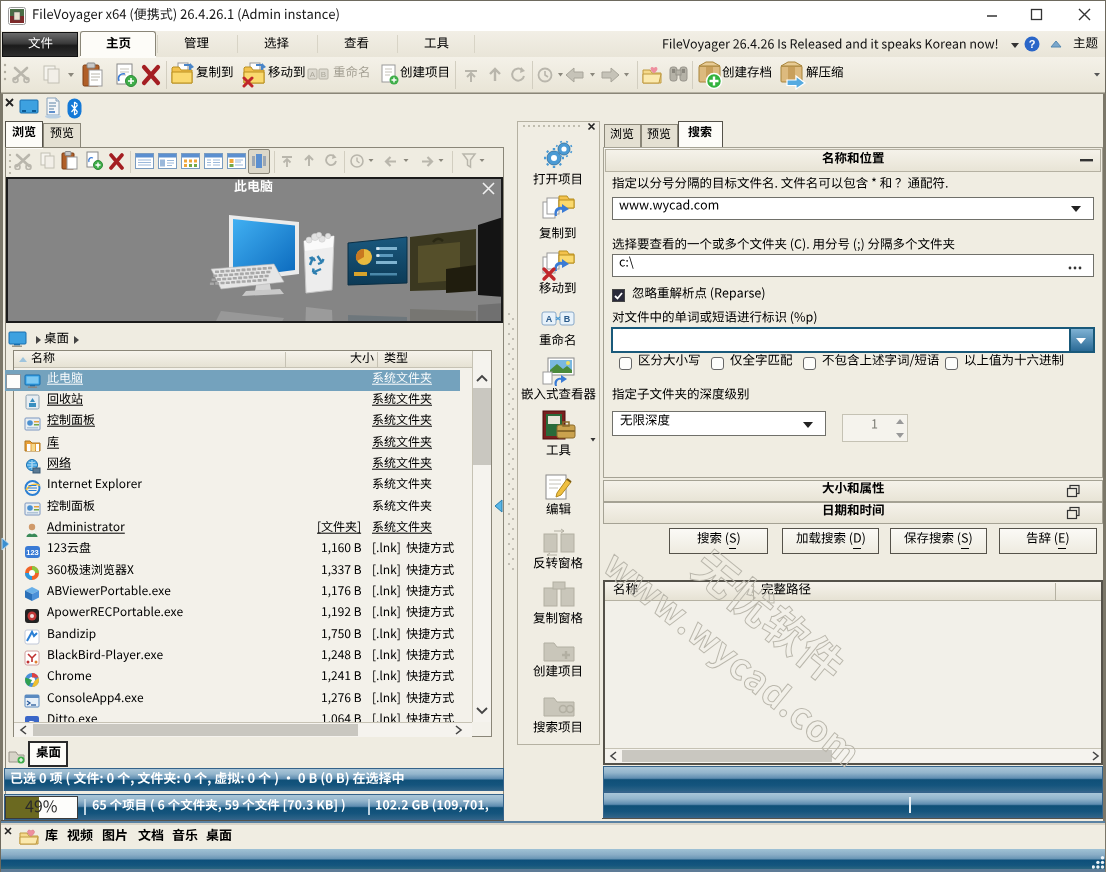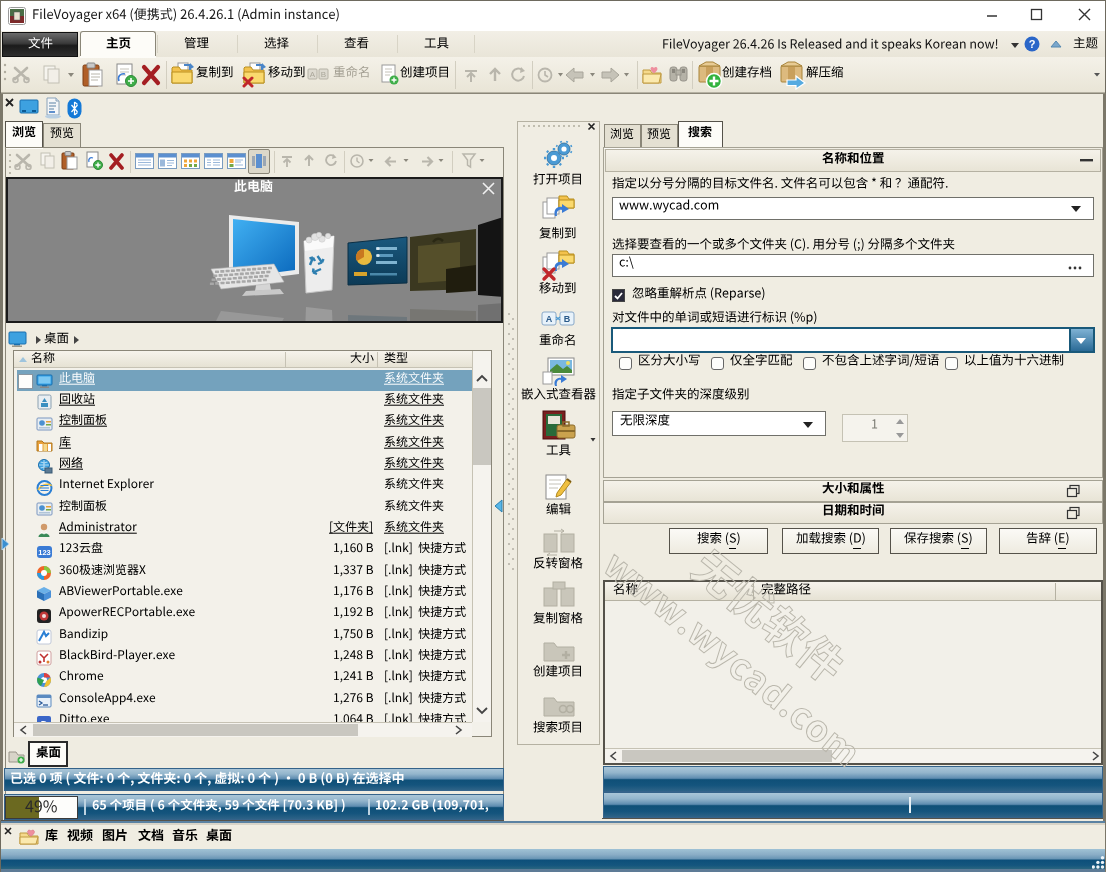--- a/index.html
+++ b/index.html
@@ -1104,21 +1104,21 @@
     </div>
 <div style="position:absolute;left:377px;top:352px;width:1px;height:15px;background:#c6c2b4"></div>
 <div style="position:absolute;left:384.0px;top:352.5px;">
       <svg width="24.0" height="15.6" style="overflow:visible">
         <g transform="translate(0,9.1) scale(0.1200)" style="fill:#000">
           <use href="#g79" x="0.0"></use>
           <use href="#g80" x="100.0"></use>
         </g>
       </svg>
     </div>
-<div style="position:absolute;left:14px;top:368px;width:458px;height:355px;overflow:hidden">
+<div style="position:absolute;left:2px;top:368px;width:458px;height:355px;overflow:hidden">
 <div style="position:absolute;left:3px;top:2.3px;width:455px;height:21px;background:#74a2bd"></div>
 <div style="position:absolute;left:4px;top:5.7px;width:13px;height:13px;background:#fdfdfb;border:1px solid #8a96a0"></div>
 <div style="position:absolute;left:22px;top:4.9px">
         <svg width="17" height="16">
           <rect x="1" y="2" width="15" height="10" rx="1" fill="#35a3e8" stroke="#1a6fae"></rect>
           <rect x="2.5" y="3.5" width="12" height="7" fill="#7cc8f2"></rect>
           <rect x="6" y="12" width="5" height="1.5" fill="#1a6fae"></rect>
           <rect x="4" y="13.5" width="9" height="1.5" fill="#888"></rect>
         </svg>
       </div>

